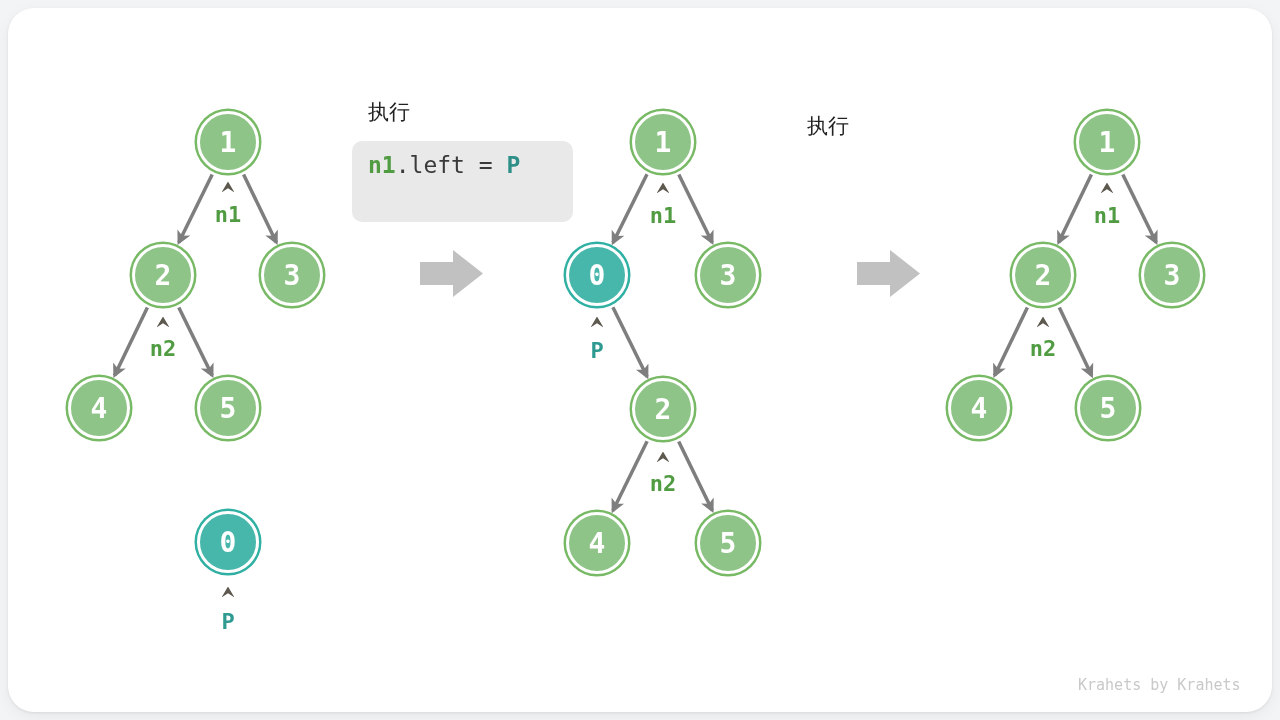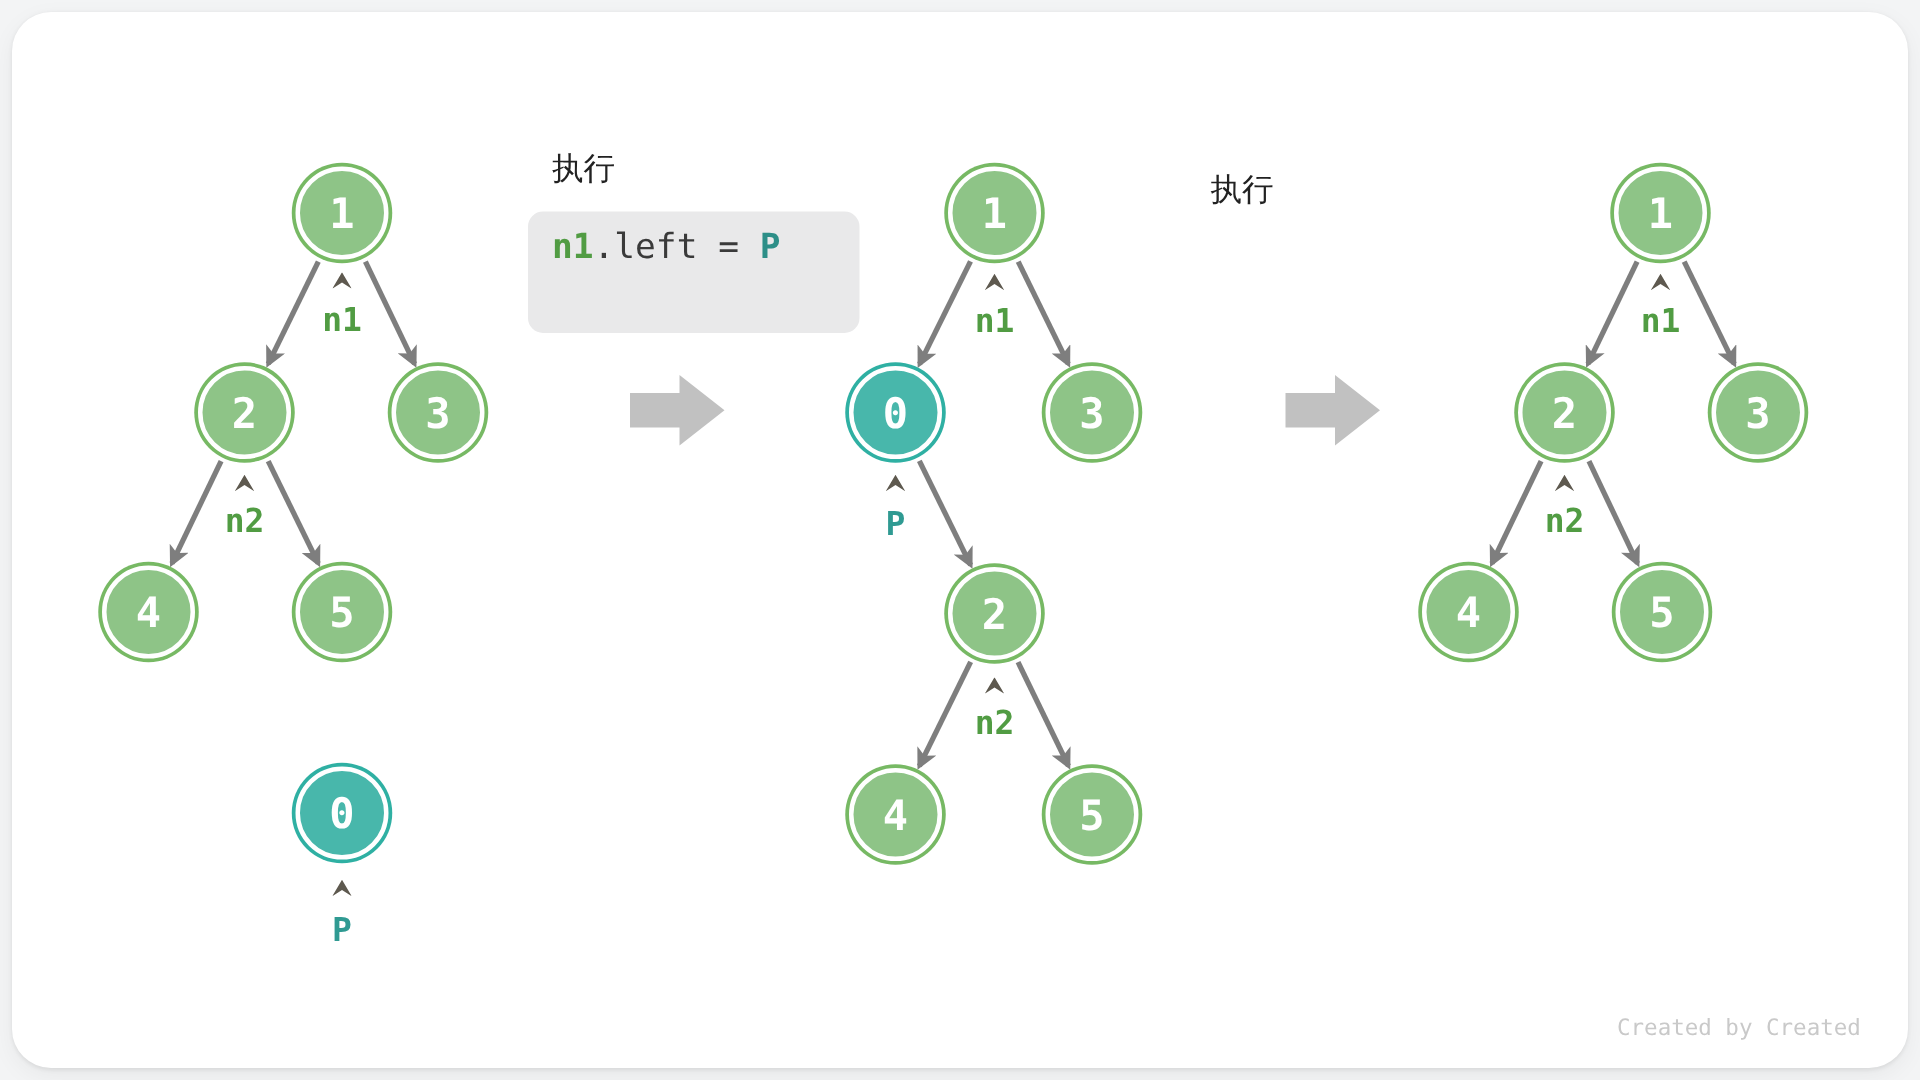--- a/index.html
+++ b/index.html
@@ -139,14 +139,14 @@
       </div>
     <div class="node green" style="left:1108px;top:408px">
         <span>5</span>
       </div>
     <div class="caret" style="left:1107px;top:188px"></div>
     <div class="caret" style="left:1043px;top:322px"></div>
     <span class="ptr green" style="left:1107px;top:215px">n1</span>
     <span class="ptr green" style="left:1043px;top:348px">n2</span>
   </div>
 
-  <span class="watermark" style="left:1078px;top:676px">Created by Created</span>
+  <span class="watermark" style="left:1078px;top:676px">Krahets by Krahets</span>
 </div>
 
 </body></html>

